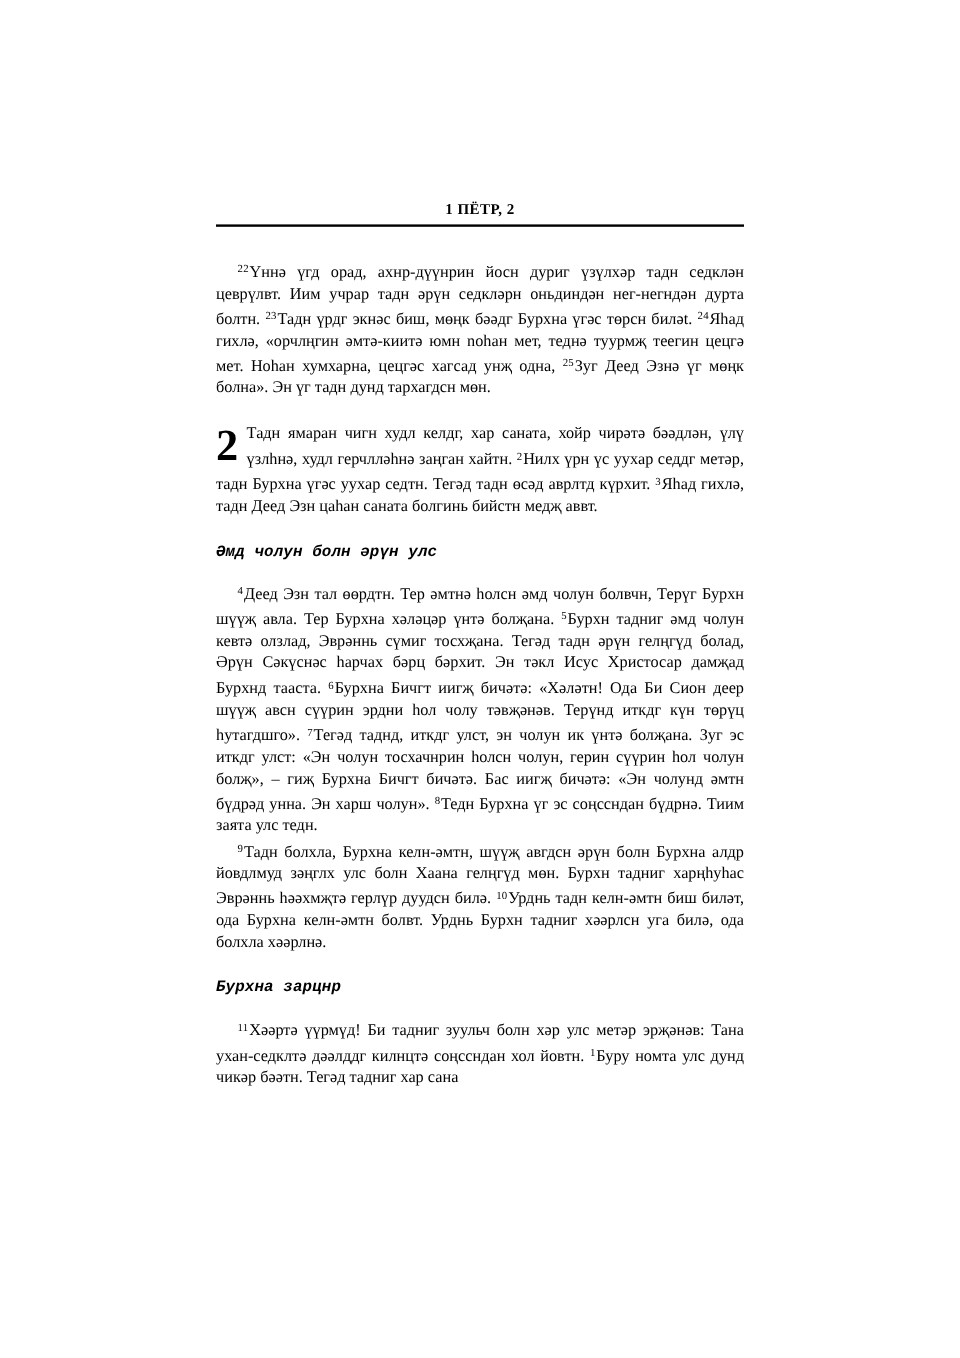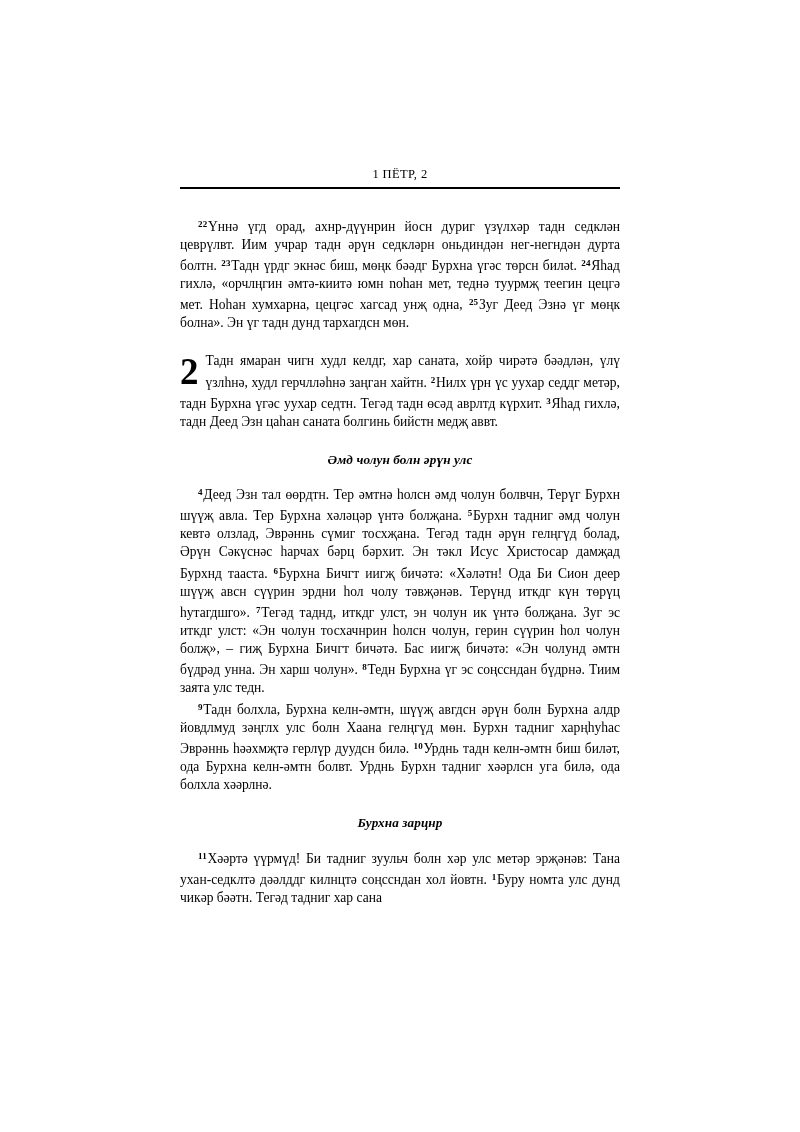--- a/index.html
+++ b/index.html
@@ -29,20 +29,21 @@
     width: 440px;
   }
 
   
   .running-head {
     text-align: center;
     font-size: 12.5px;
     letter-spacing: 0.4px;
     line-height: 1;
     padding-bottom: 6px;
+    font-weight: bold;
   }
 
   .head-rule {
     border: 0;
     border-top: 2.2px solid #000;
     margin: 0 0 26px 0;
     padding: 0;
     height: 0;
   }
 
@@ -60,21 +61,21 @@
     text-indent: 18px;
   }
 
   .para + .para {
     margin-top: 0;
   }
 
   .vnum {
     font-size: 9px;
     vertical-align: 0.42em;
-    font-weight: bold;
+    font-weight: normal;
     letter-spacing: 0.2px;
     padding-right: 0.6px;
   }
 
   
   .chapter-block {
     margin-top: 20px;
     position: relative;
   }
 
@@ -87,27 +88,28 @@
     margin-top: 1px;
     font-family: "Liberation Serif", "DejaVu Serif", serif;
   }
 
   .chapter-block .para {
     text-indent: 0;
   }
 
   
   .section-heading {
-    text-align: center;
+    text-align: left;
     font-style: italic;
     font-weight: bold;
     font-size: 13.2px;
     line-height: 1;
     margin: 22px 0 17px 0;
     letter-spacing: 0.1px;
+    font-family: Liberation Mono, monospace;
   }
 
   .gap-before {
   }
 
   
   .page-number {
     position: absolute;
     left: 180px;
     top: 903px;

